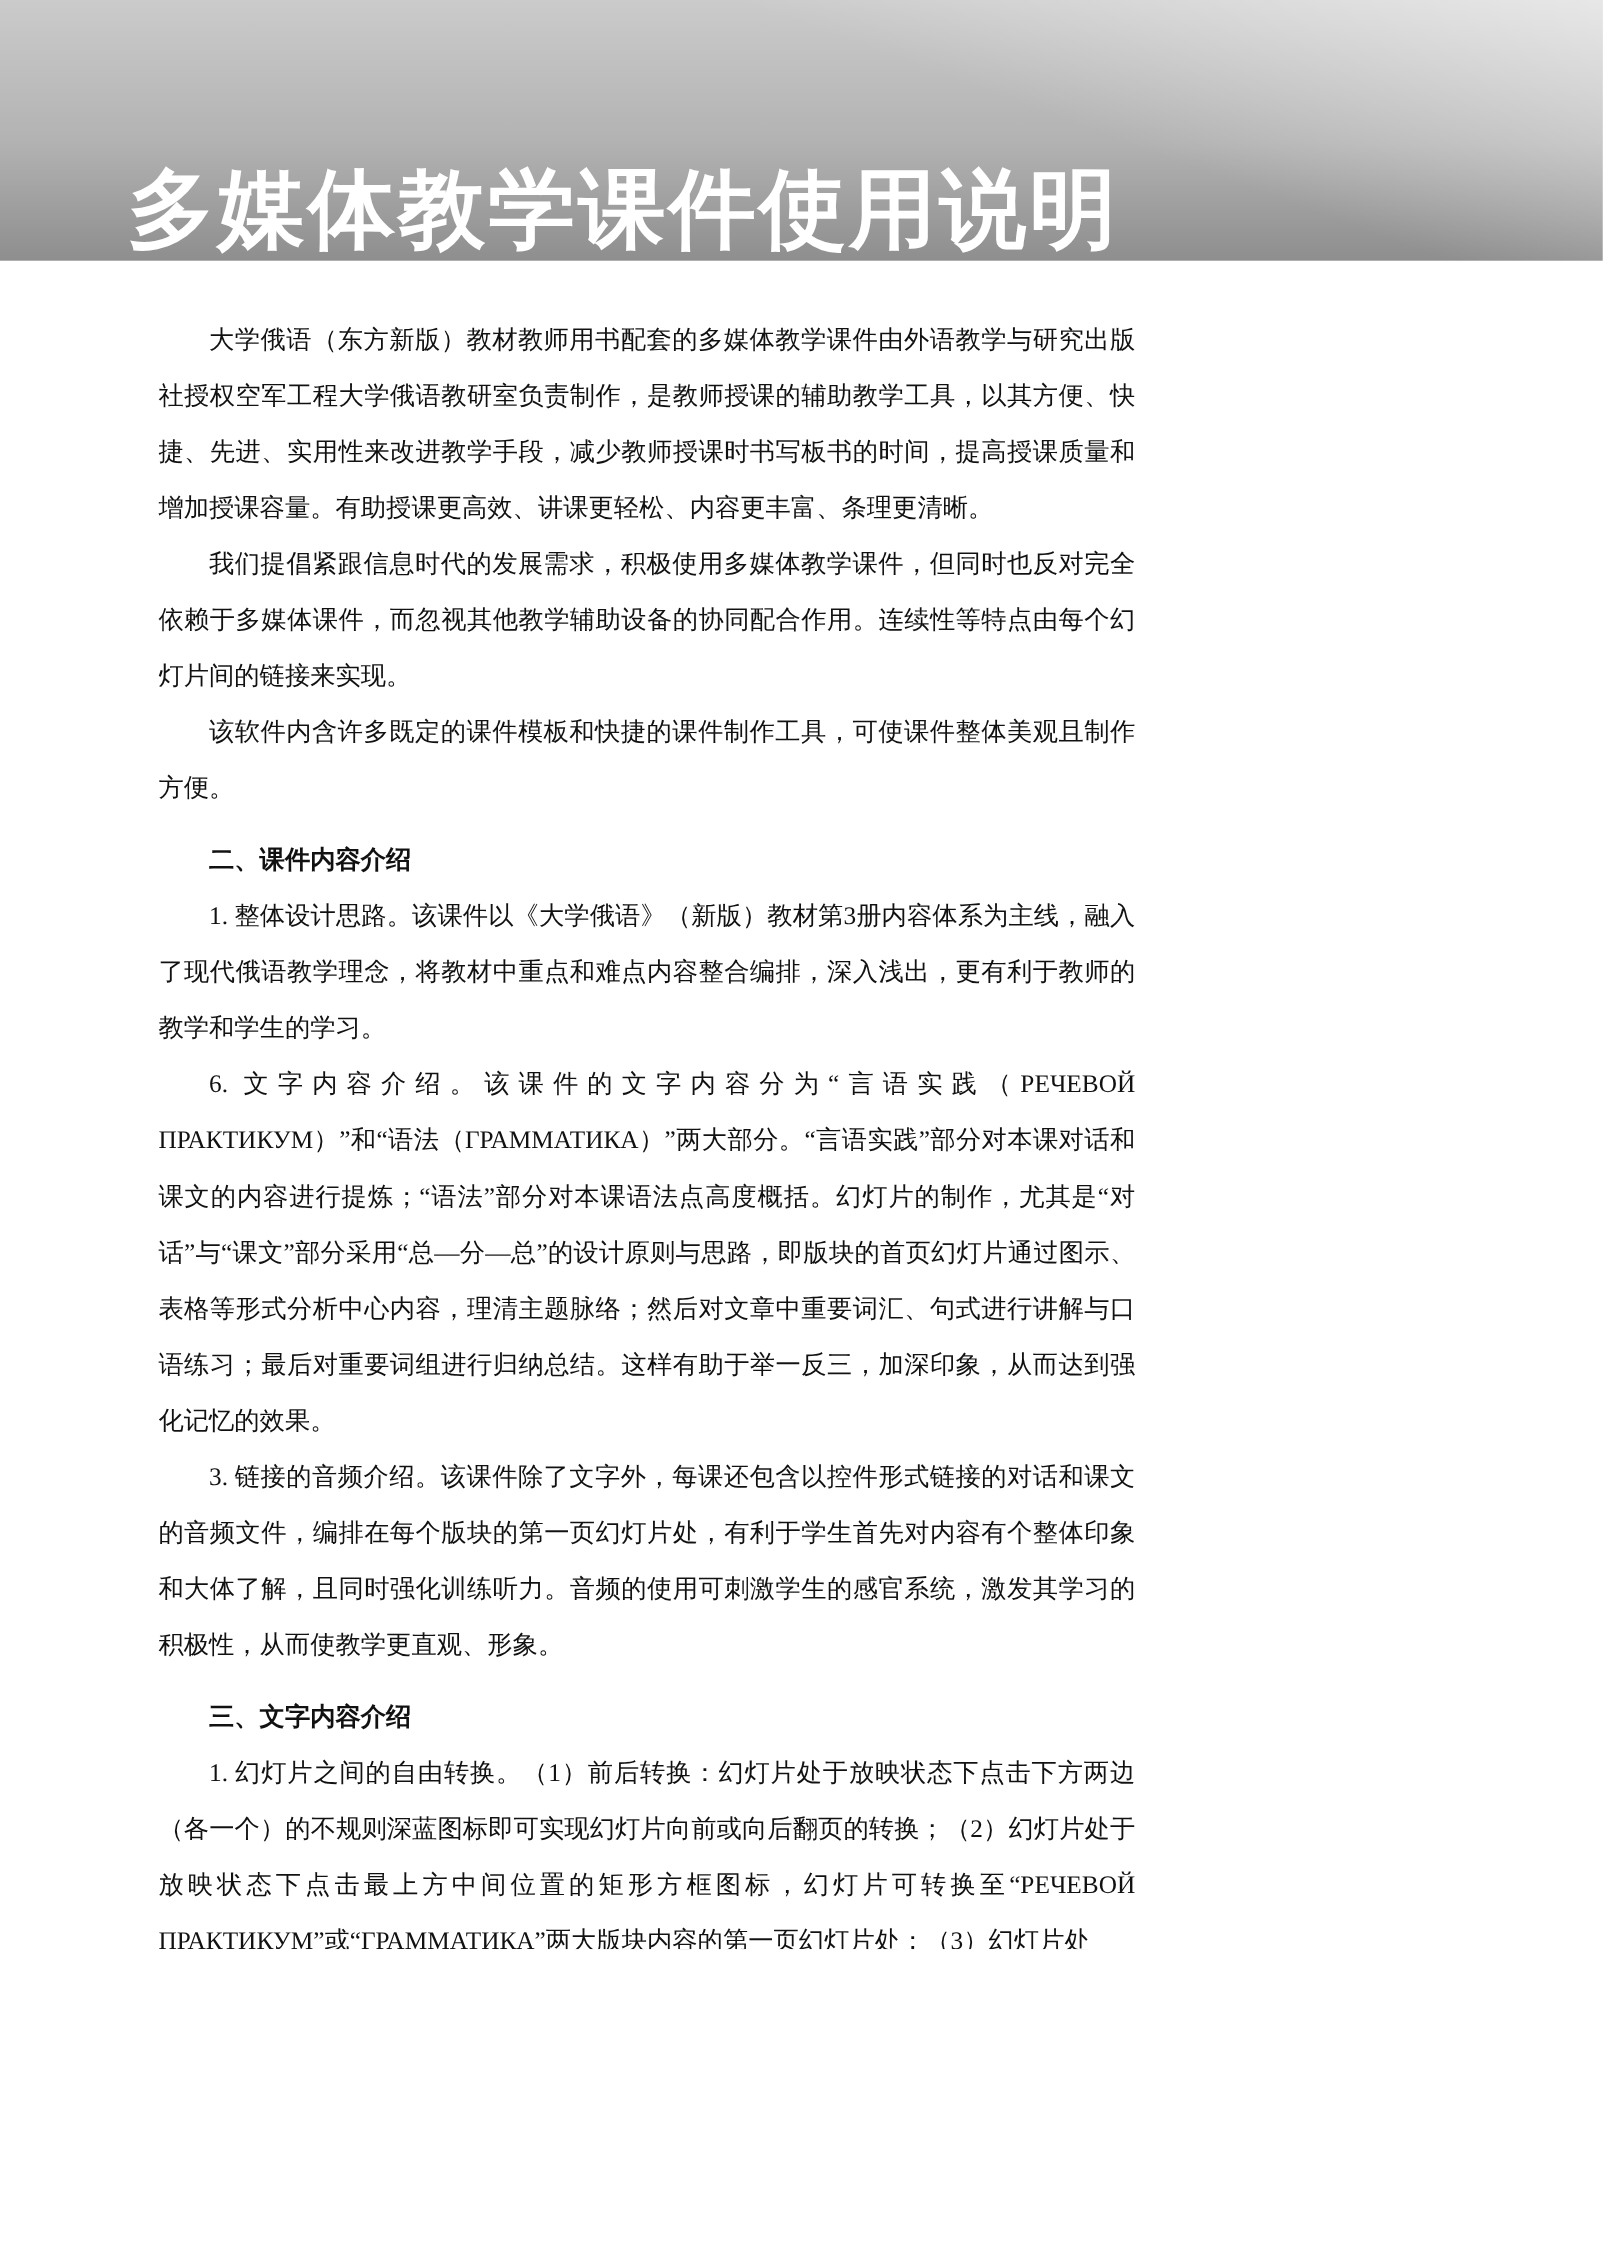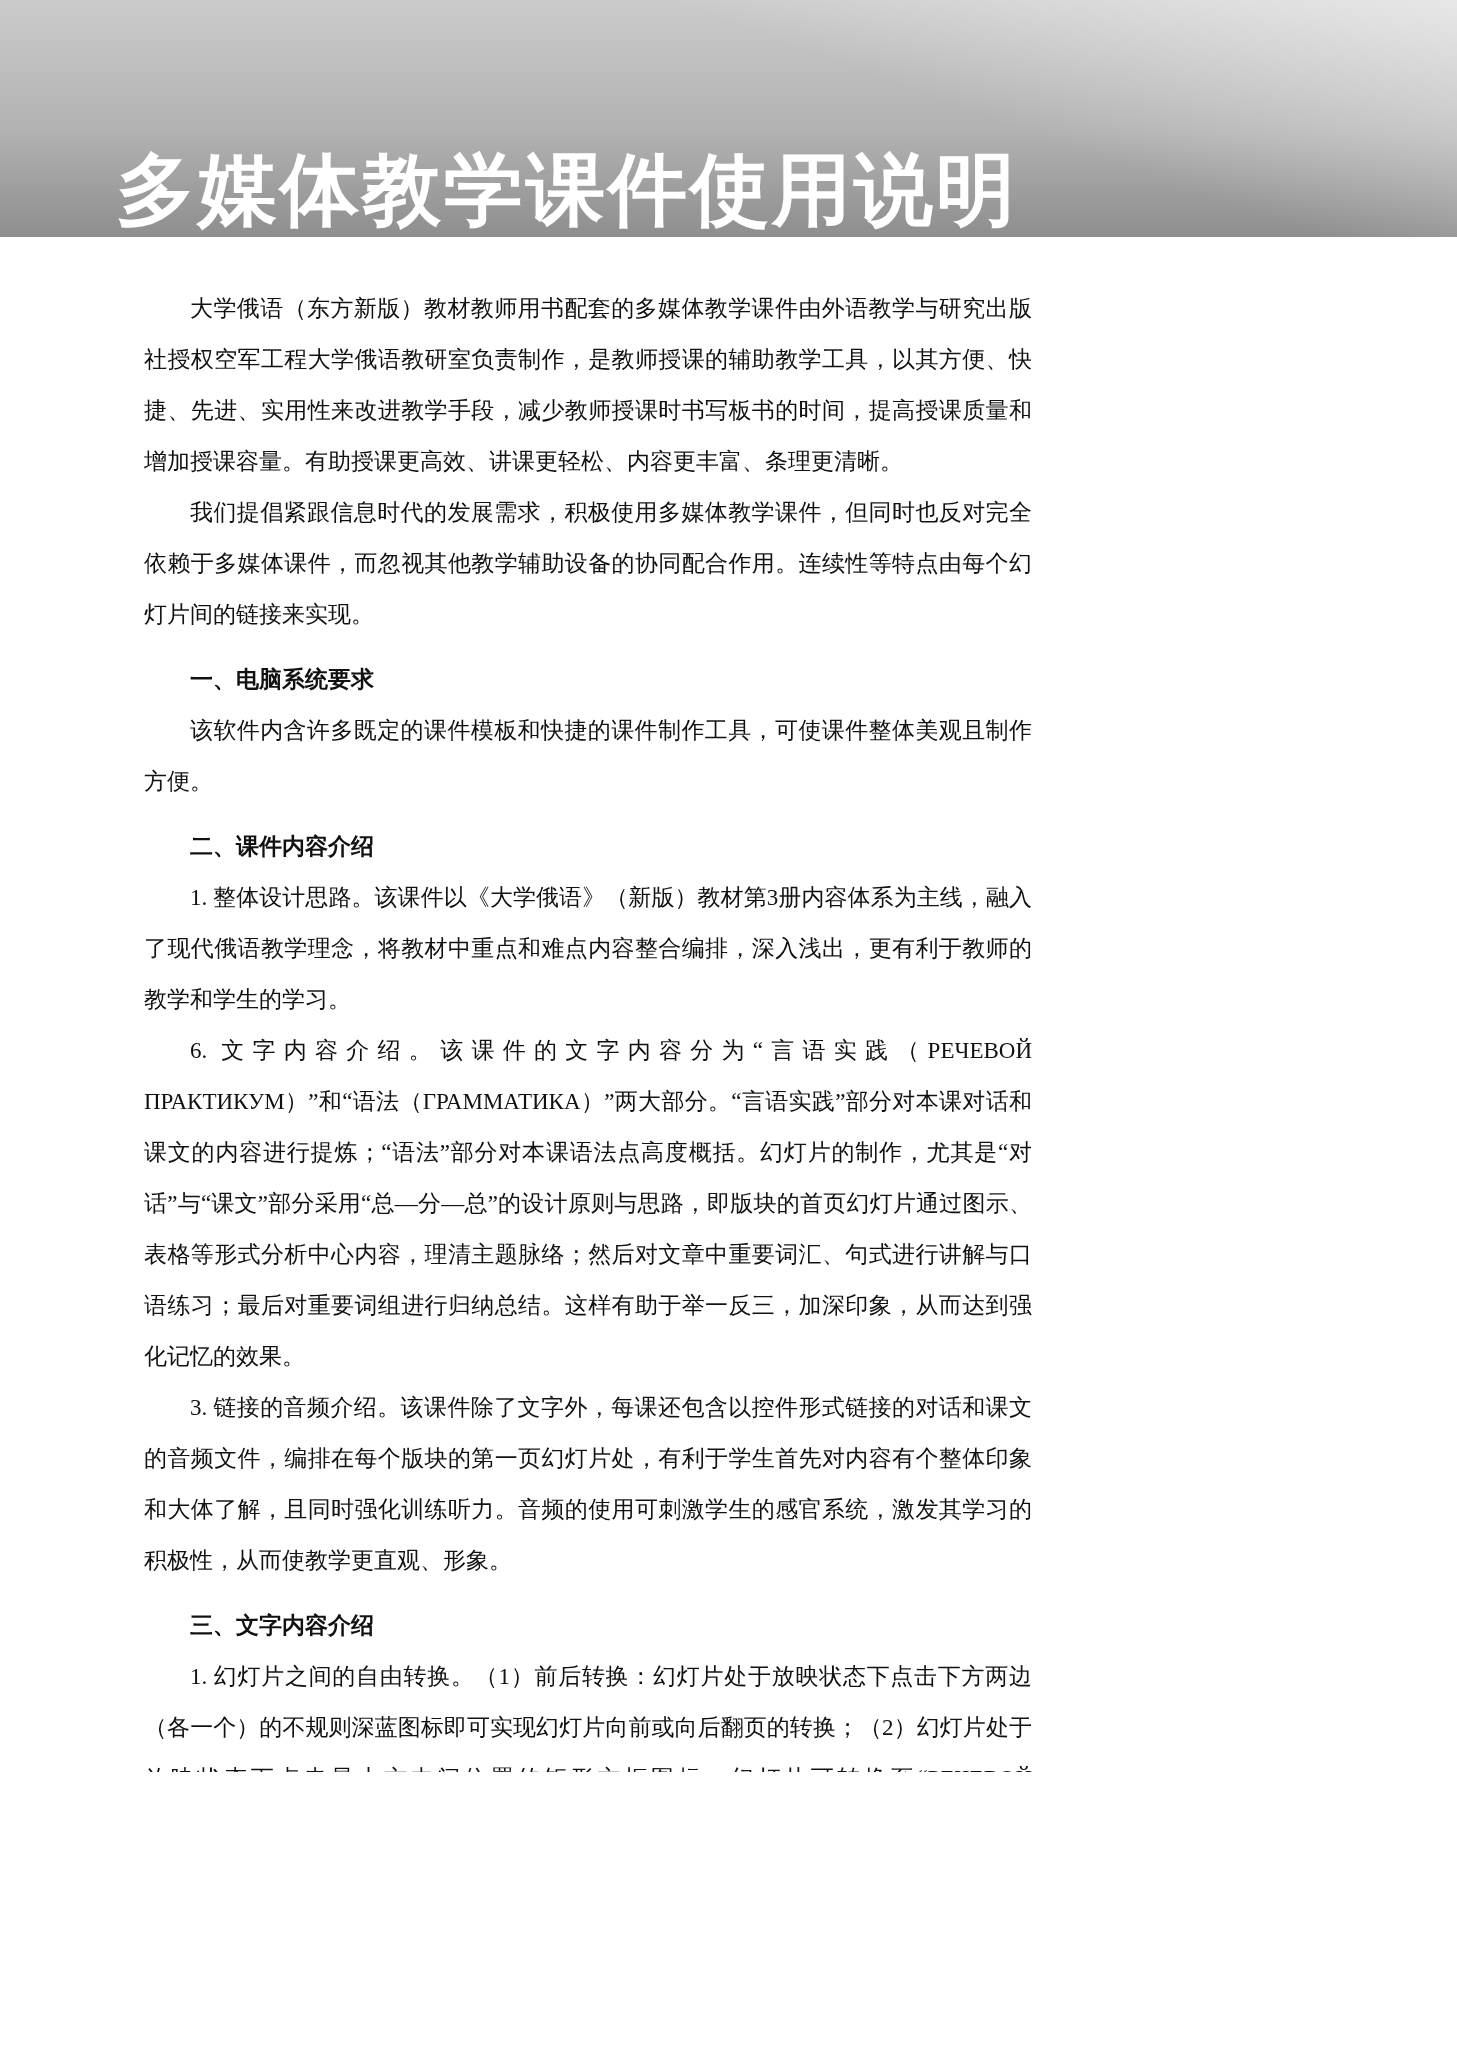--- a/index.html
+++ b/index.html
@@ -84,21 +84,20 @@
 
 <div class="page">
 
   <div class="banner">
     <h1 class="banner-title">多媒体教学课件使用说明</h1>
   </div>
 
   <div class="body-text">
       <p class="para">大学俄语（东方新版）教材教师用书配套的多媒体教学课件由外语教学与研究出版社授权空军工程大学俄语教研室负责制作，是教师授课的辅助教学工具，以其方便、快捷、先进、实用性来改进教学手段，减少教师授课时书写板书的时间，提高授课质量和增加授课容量。有助授课更高效、讲课更轻松、内容更丰富、条理更清晰。</p>
       <p class="para">我们提倡紧跟信息时代的发展需求，积极使用多媒体教学课件，但同时也反对完全依赖于多媒体课件，而忽视其他教学辅助设备的协同配合作用。连续性等特点由每个幻灯片间的链接来实现。</p>
-      <p class="heading">一、电脑系统要求</p>
       <p class="para">该软件内含许多既定的课件模板和快捷的课件制作工具，可使课件整体美观且制作方便。</p>
       <p class="heading">二、课件内容介绍</p>
       <p class="para">1. 整体设计思路。该课件以《大学俄语》（新版）教材第3册内容体系为主线，融入了现代俄语教学理念，将教材中重点和难点内容整合编排，深入浅出，更有利于教师的教学和学生的学习。</p>
       <p class="para">6. 文字内容介绍。该课件的文字内容分为“言语实践（РЕЧЕВОЙ ПРАКТИКУМ）”和“语法（ГРАММАТИКА）”两大部分。“言语实践”部分对本课对话和课文的内容进行提炼；“语法”部分对本课语法点高度概括。幻灯片的制作，尤其是“对话”与“课文”部分采用“总—分—总”的设计原则与思路，即版块的首页幻灯片通过图示、表格等形式分析中心内容，理清主题脉络；然后对文章中重要词汇、句式进行讲解与口语练习；最后对重要词组进行归纳总结。这样有助于举一反三，加深印象，从而达到强化记忆的效果。</p>
       <p class="para">3. 链接的音频介绍。该课件除了文字外，每课还包含以控件形式链接的对话和课文的音频文件，编排在每个版块的第一页幻灯片处，有利于学生首先对内容有个整体印象和大体了解，且同时强化训练听力。音频的使用可刺激学生的感官系统，激发其学习的积极性，从而使教学更直观、形象。</p>
       <p class="heading">三、文字内容介绍</p>
       <p class="para">1. 幻灯片之间的自由转换。（1）前后转换：幻灯片处于放映状态下点击下方两边（各一个）的不规则深蓝图标即可实现幻灯片向前或向后翻页的转换；（2）幻灯片处于放映状态下点击最上方中间位置的矩形方框图标，幻灯片可转换至“РЕЧЕВОЙ ПРАКТИКУМ”或“ГРАММАТИКА”两大版块内容的第一页幻灯片处；（3）幻灯片处</p>
     </div>
 
   <div class="footer">

